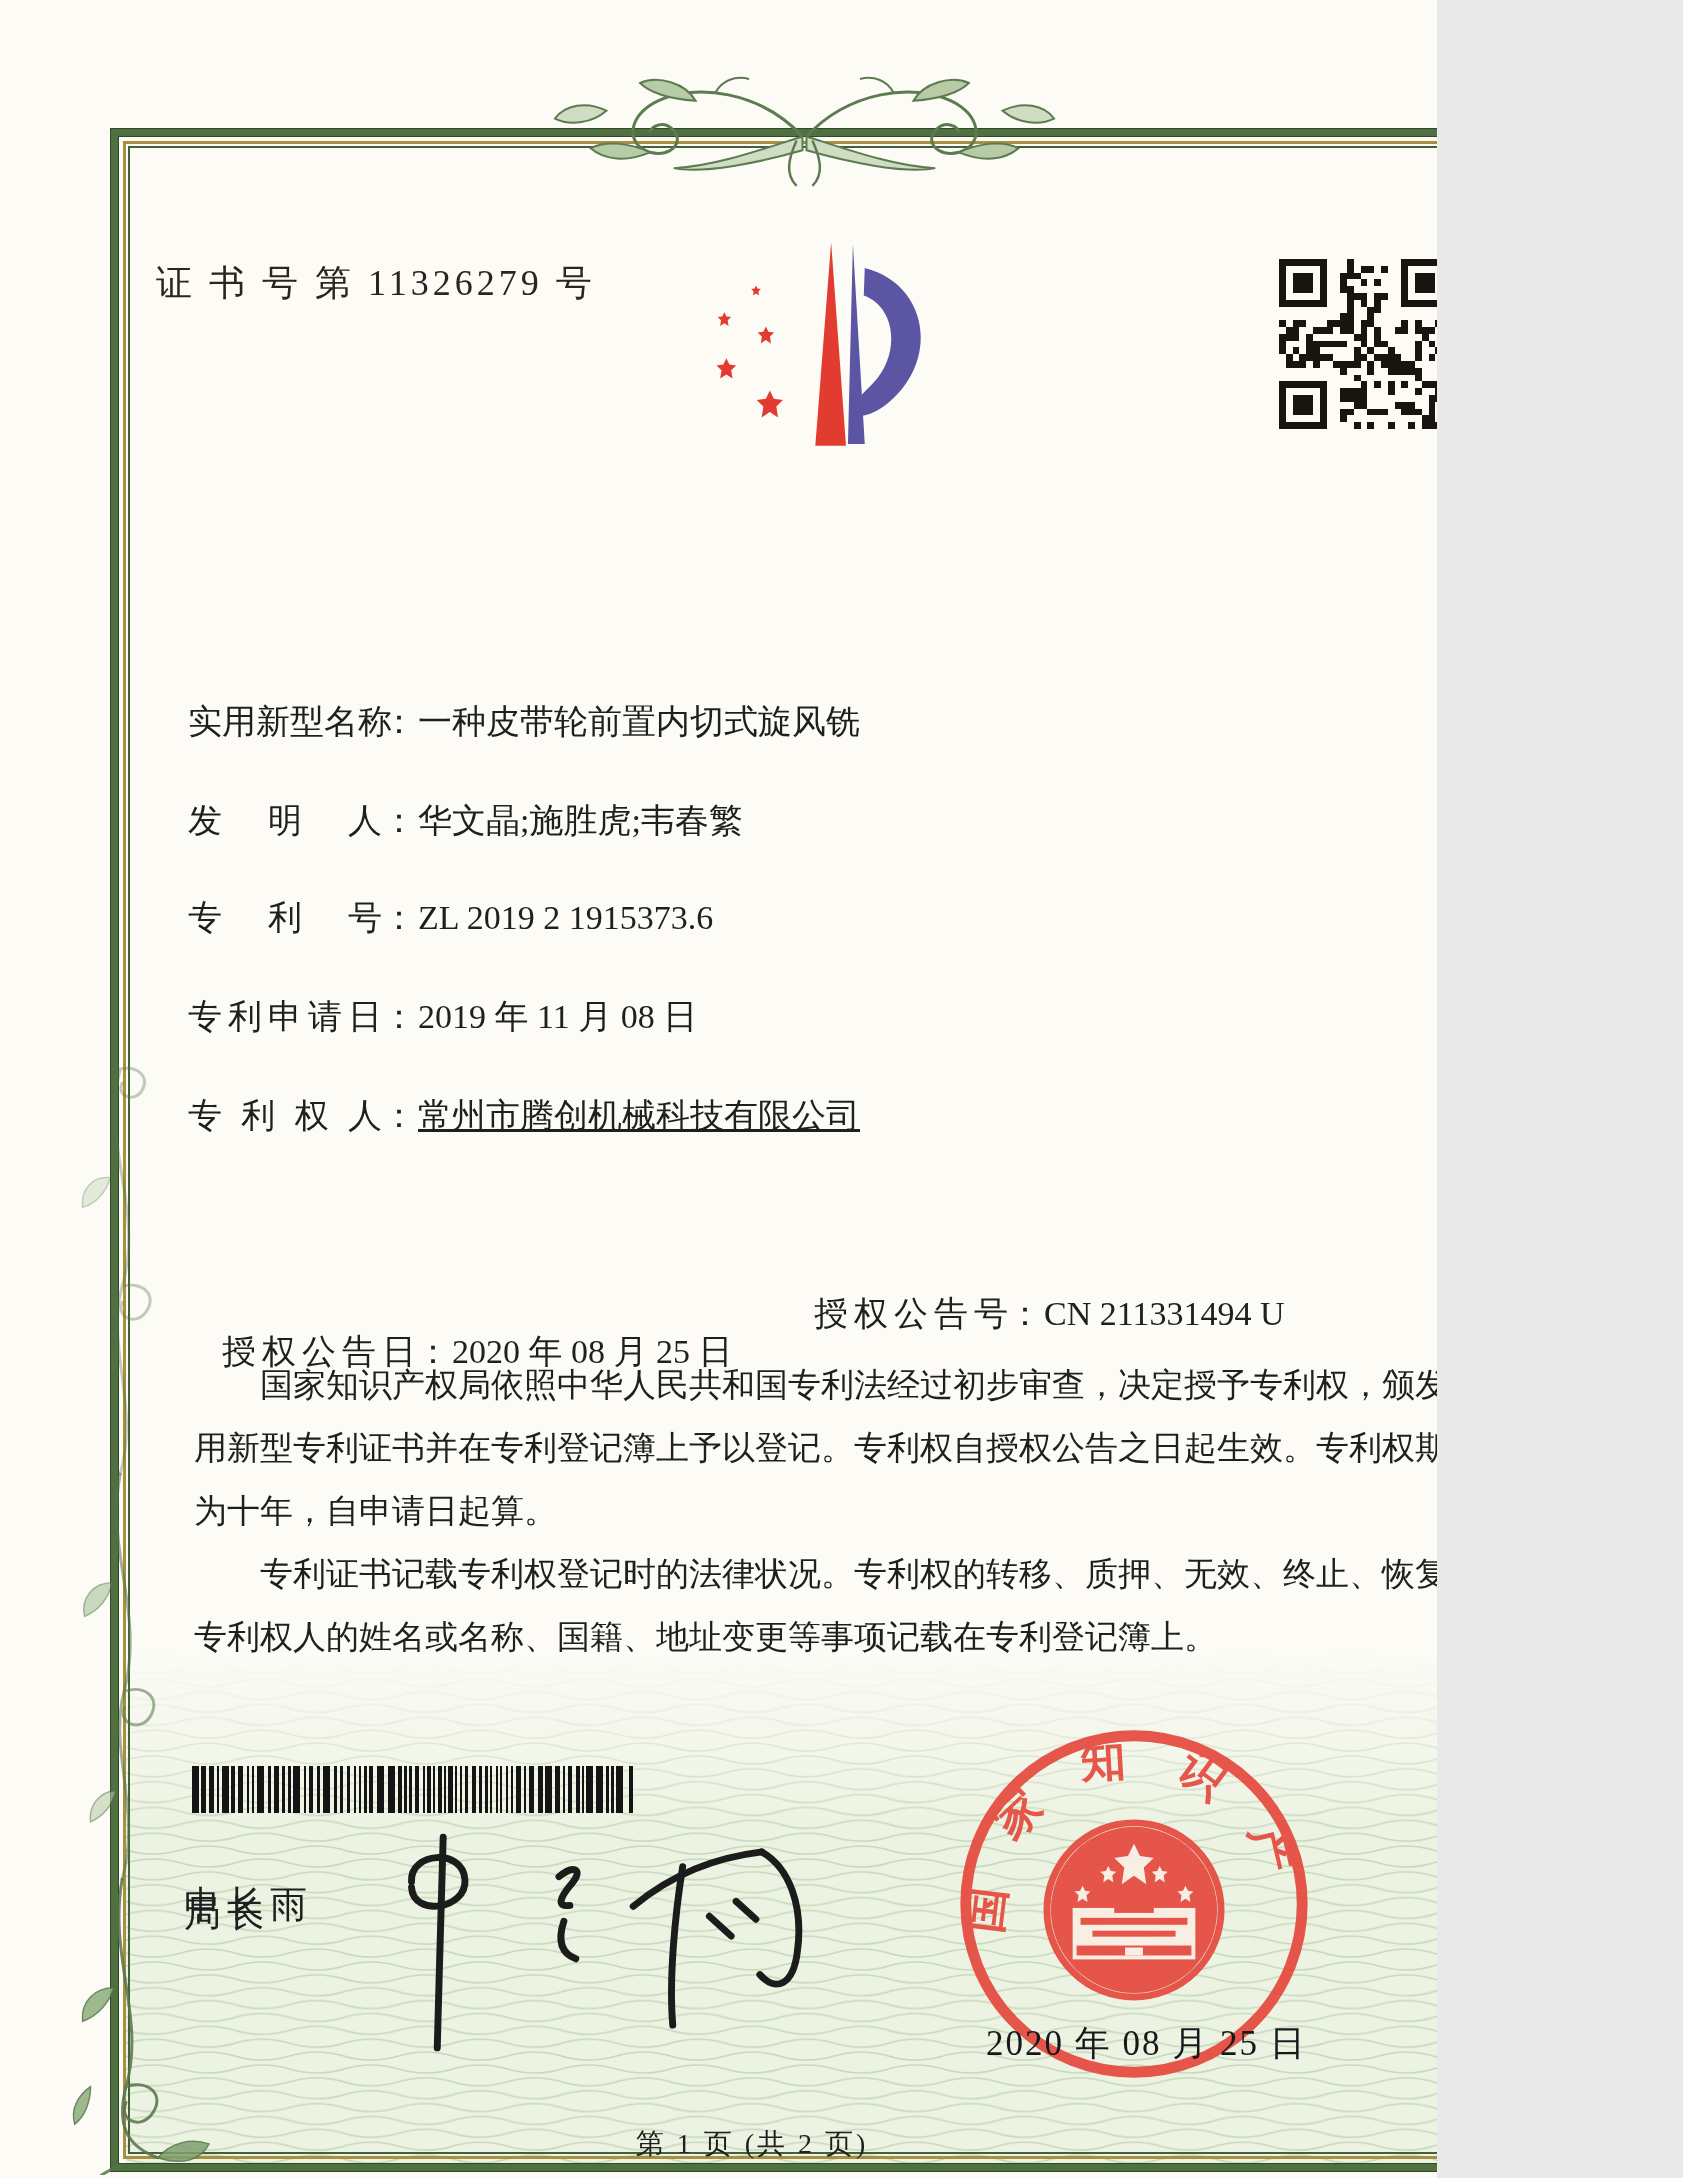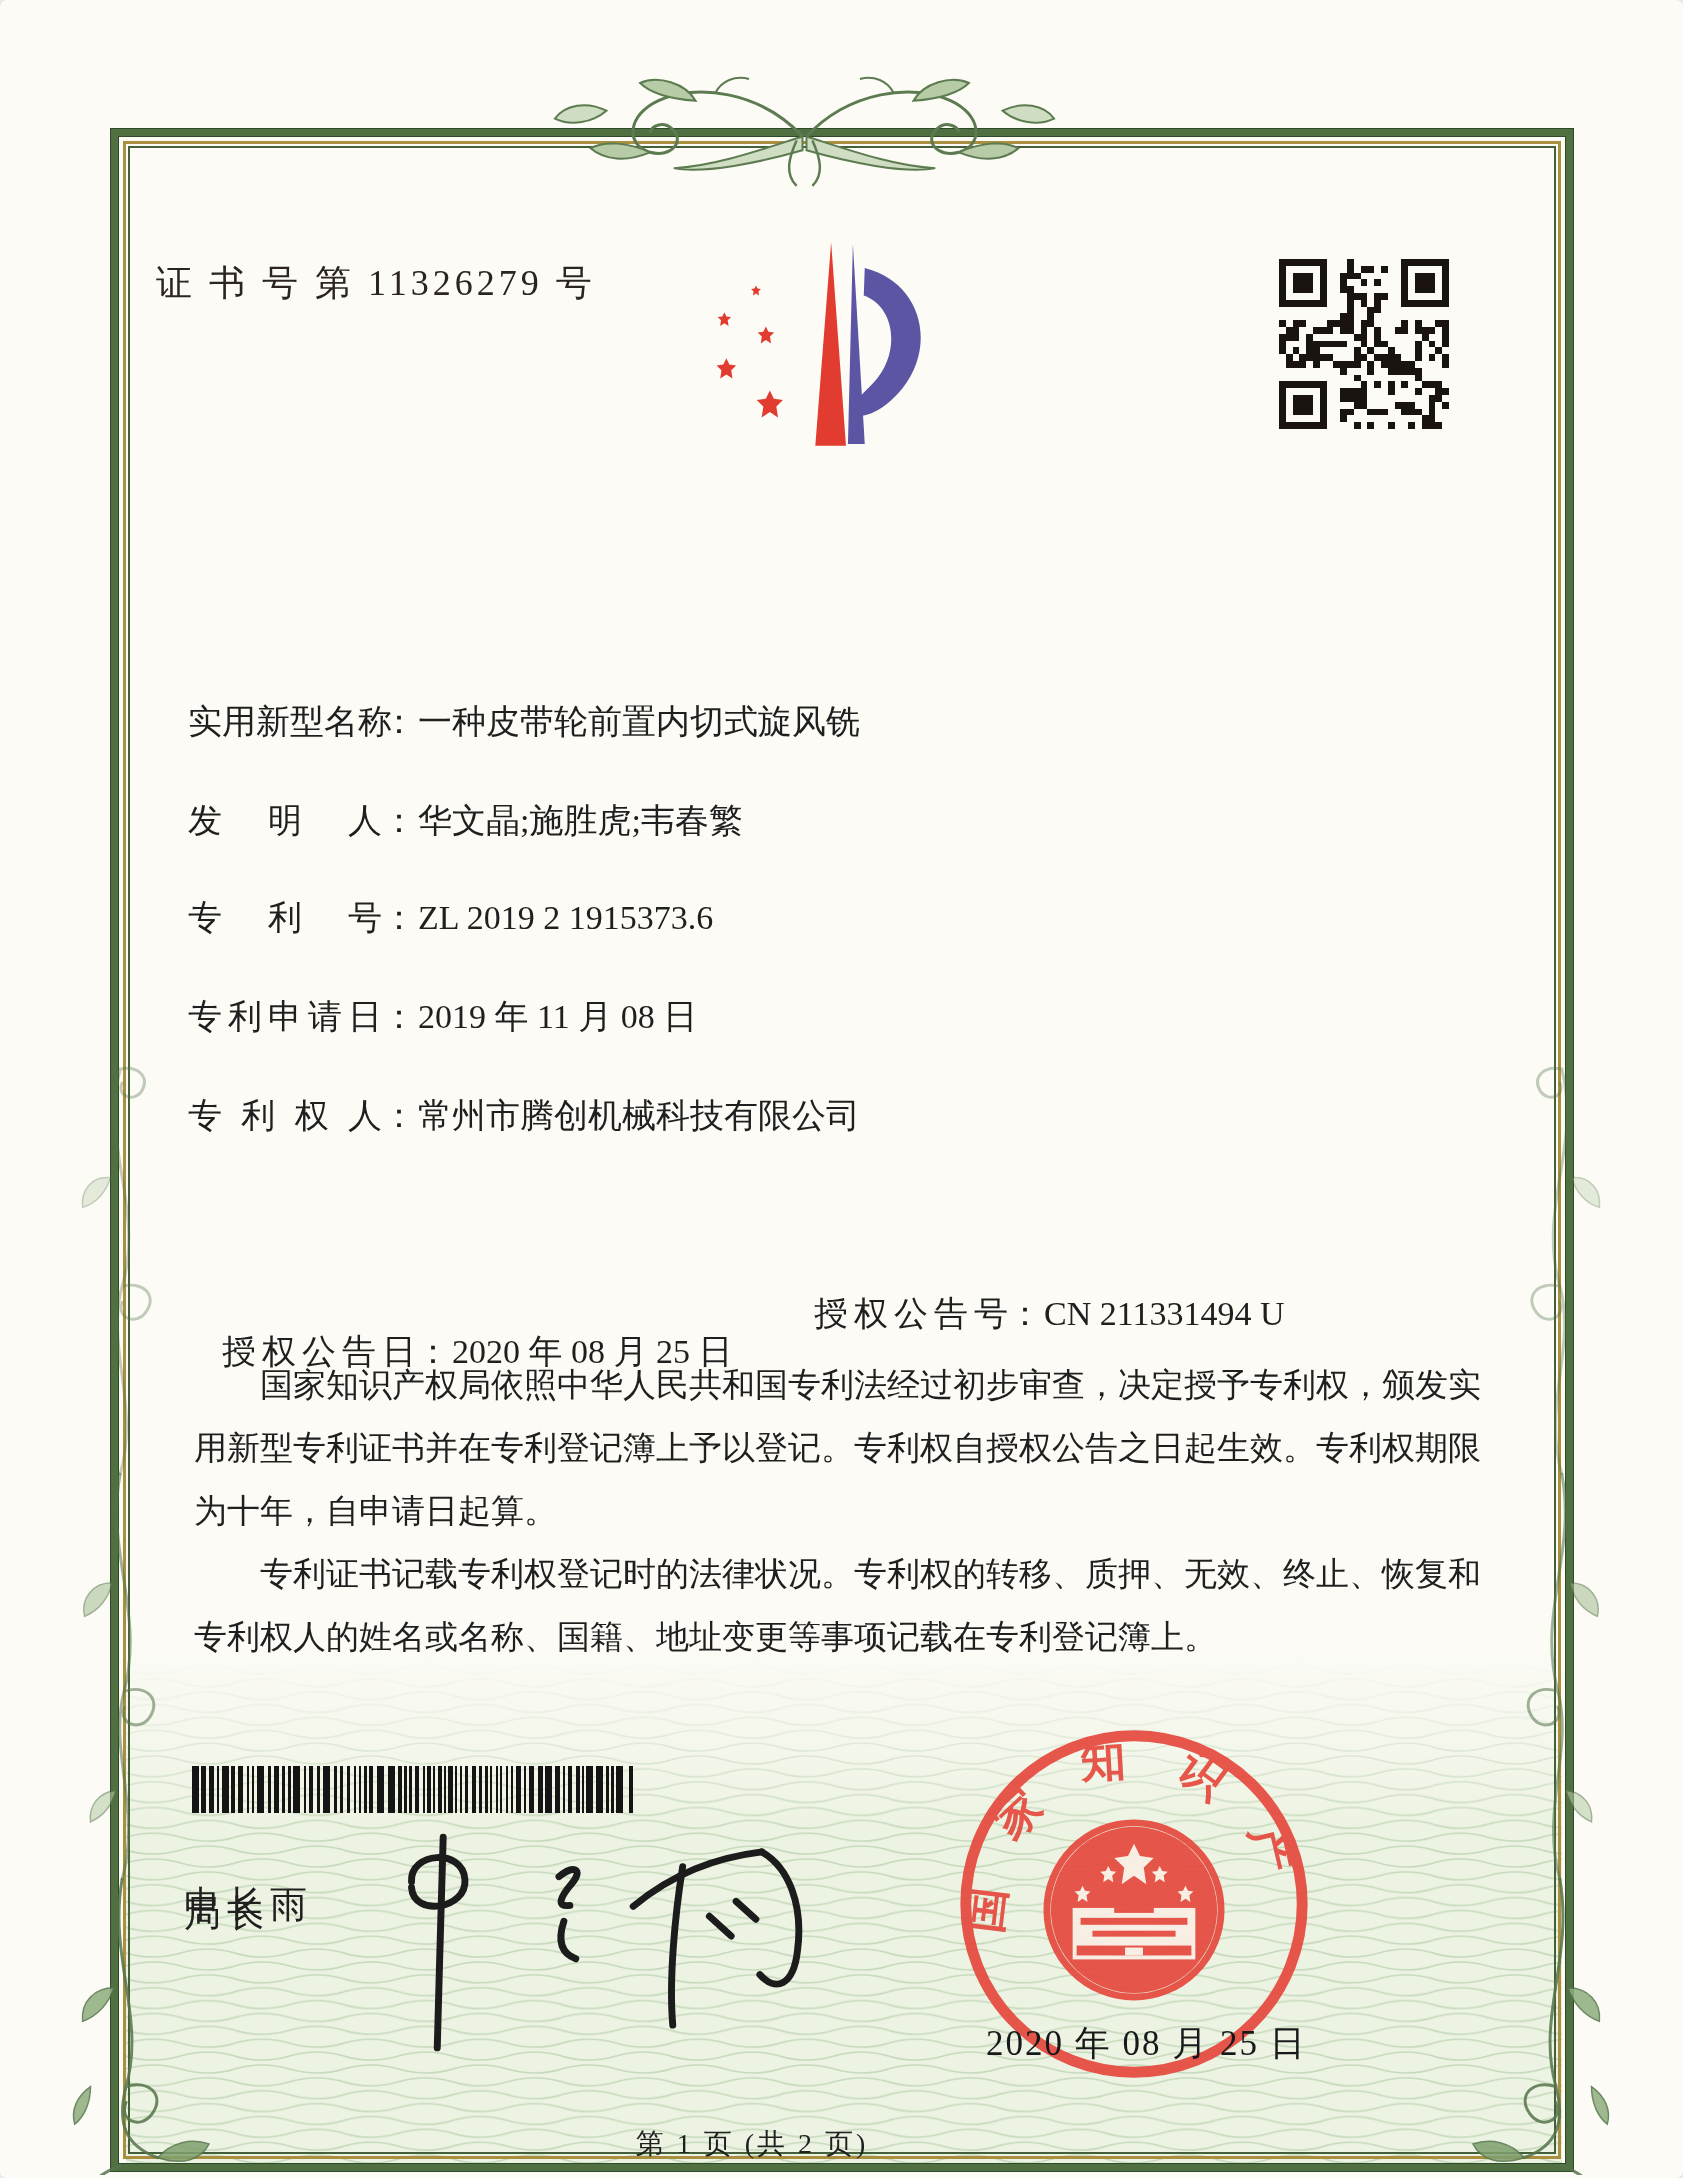--- a/index.html
+++ b/index.html
@@ -1,17 +1,17 @@
 <!DOCTYPE html>
 <html><head>
 <meta charset="utf-8">
 <style>
   html,body{margin:0;padding:0;background:#e9e9e9;}
-  .page{position:relative;width:1683px;height:2178px;background:#fcfbf6;overflow:hidden;
-        font-family:"Liberation Serif","DejaVu Serif",serif;color:#1f1f1f;border-radius:7px;}
+  .page{position:relative;width:1437px;height:2178px;background:#fcfbf6;overflow:hidden;
+        font-family:"Liberation Serif","DejaVu Serif",serif;color:#1f1f1f;}
   .abs{position:absolute;}
 
   
   .waves-svg{left:126px;top:1651px;width:1436px;height:515px;z-index:1;}
   .waves-fade{left:126px;top:1651px;width:1436px;height:515px;z-index:1;
     background:linear-gradient(to bottom,#fcfbf6 0%,rgba(252,251,246,0) 34%);}
 
   
   .frame{left:111px;top:129px;width:1448px;height:2028px;border:7px solid #517042;
          box-shadow:inset 0 0 0 1px #2e4a28,0 0 0 1px #2e4a28;z-index:3;}
@@ -29,21 +29,21 @@
   .qr-svg{left:1279px;top:259px;width:170px;height:170px;z-index:5;}
   .doc-title{left:396px;top:493px;width:792px;text-align:center;font-size:83px;font-weight:bold;
              letter-spacing:12px;white-space:nowrap;z-index:5;}
 
   
   .row{left:188px;font-size:34px;white-space:pre;z-index:5;}
   .row .lbl{display:inline-block;width:194px;text-align:justify;text-align-last:justify;vertical-align:baseline;}
   .row .colon{display:inline-block;width:36px;}
   .row .second{position:absolute;left:626px;top:0;white-space:pre;}
   .r1{top:699px;} .r2{top:798px;} .r3{top:895px;} .r4{top:994px;}
-  .r5{top:1093px;} .r6{top:1192px;} .r7{top:1291px;}
+  .r5{top:1093px;text-decoration:underline;} .r6{top:1192px;} .r7{top:1291px;}
 
   
   .body-text{left:194px;top:1354px;width:1287px;font-size:33px;line-height:63px;
              text-align:justify;z-index:5;}
   .body-text p{margin:0;text-indent:2em;}
 
   
   .barcode-svg{left:192px;top:1766px;width:442px;height:47px;z-index:5;}
   .signer-title{left:184px;top:1889px;font-size:37px;letter-spacing:6px;z-index:5;}
   .signer-name{left:184px;top:1880px;font-size:37px;letter-spacing:6px;z-index:5;}

